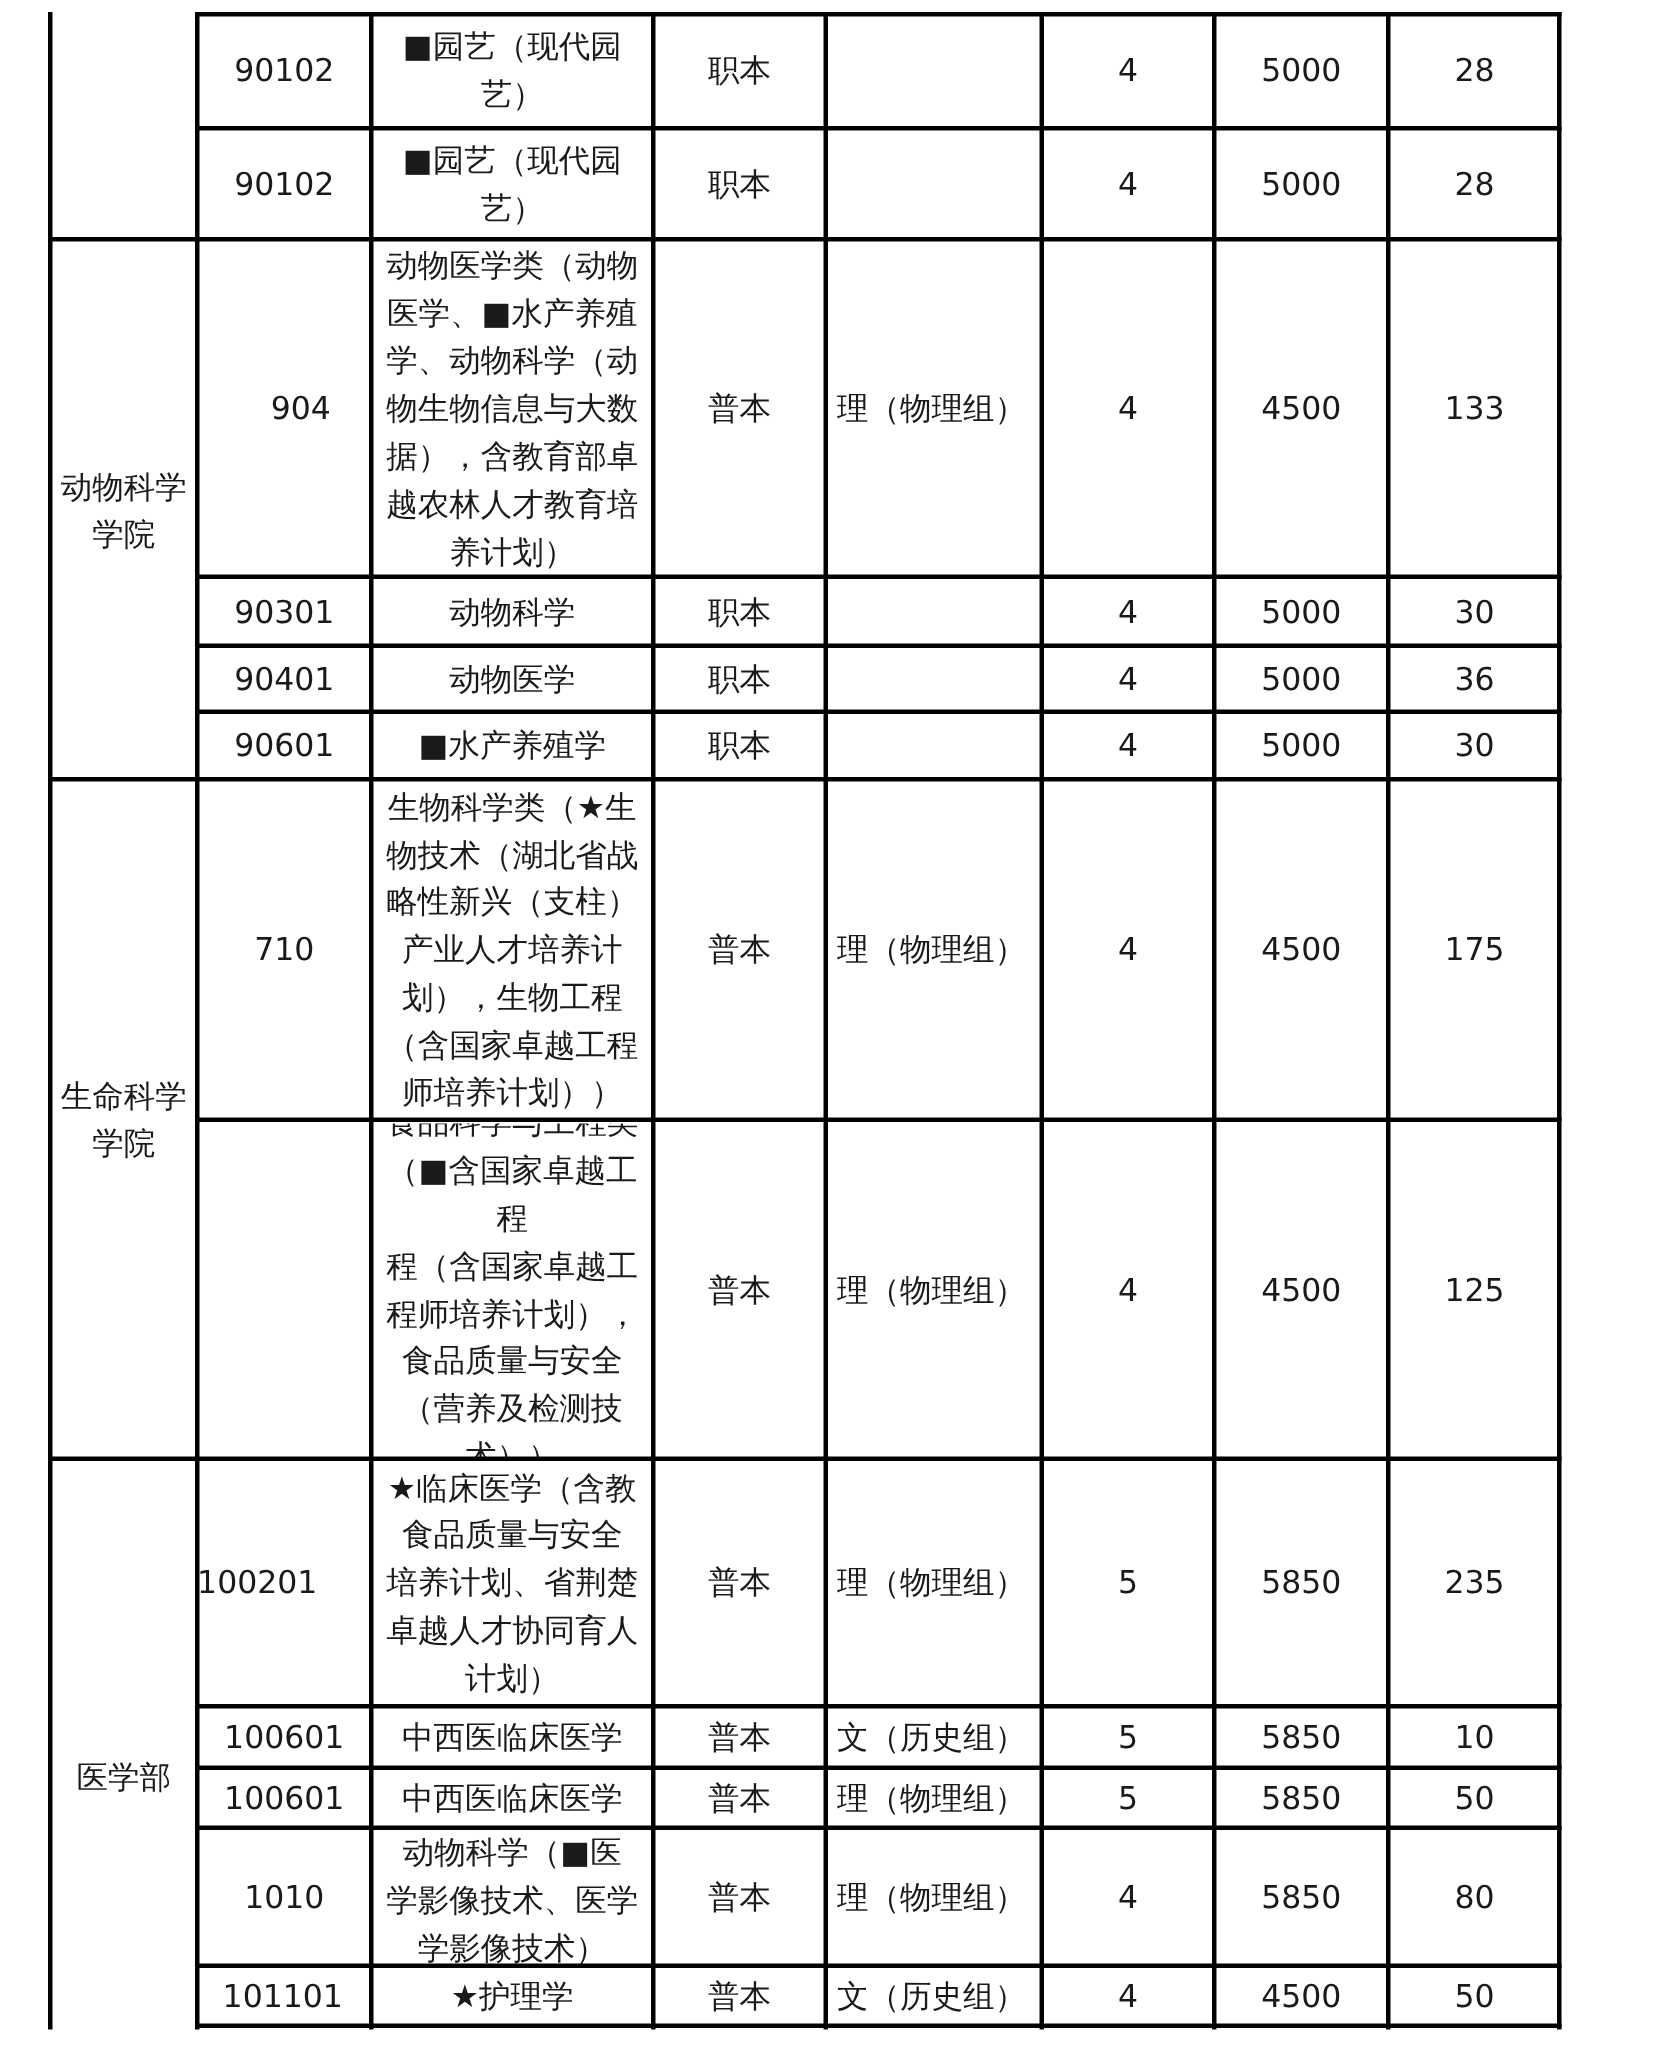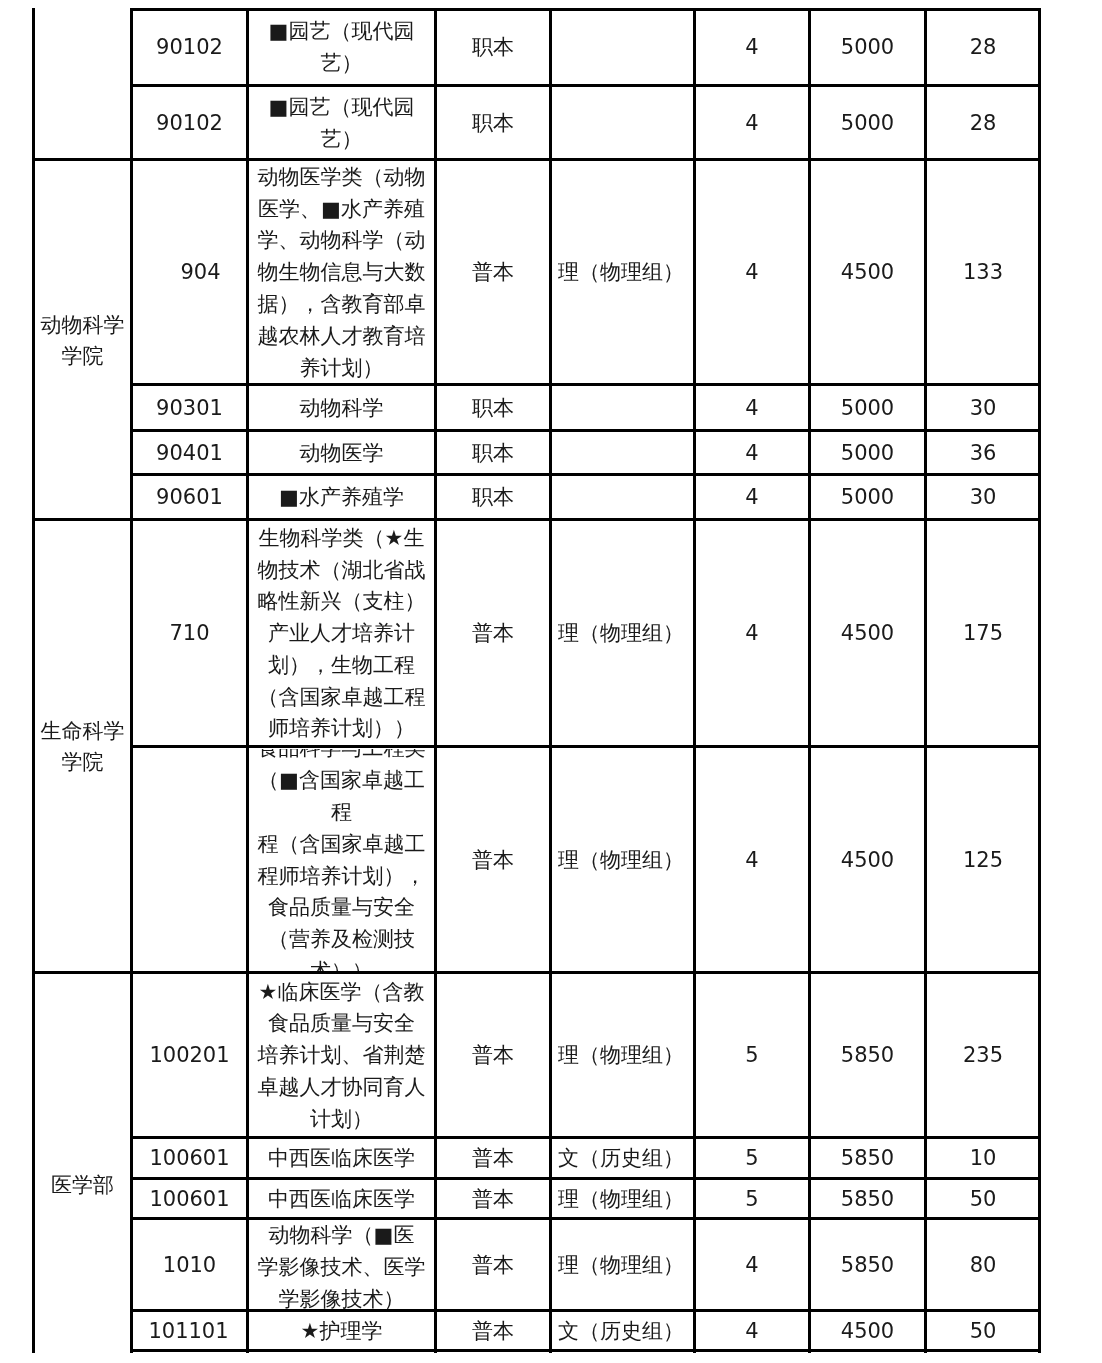--- a/index.html
+++ b/index.html
@@ -137,21 +137,21 @@
   <div class="cell" style="left:696px;top:749px;width:112px;height:223px;">4</div>
   <div class="cell" style="left:811px;top:749px;width:113px;height:223px;">4500</div>
   <div class="cell" style="left:927px;top:749px;width:112px;height:223px;">125</div>
 
   <div class="cell college" style="left:35px;top:975px;width:95px;height:420px;">
     <div>
       <span>医学部</span>
     </div>
   </div>
 
-  <div class="cell" style="left:133px;top:975px;width:113px;height:162px;">100201</div>
+  <div class="cell" style="left:115px;top:975px;width:113px;height:162px;">100201</div>
   <div class="cell major" style="left:249px;top:975px;width:185px;height:162px;">
     <div>
       <span>★临床医学（含教</span>
       <span>食品质量与安全</span>
       <span>培养计划、省荆楚</span>
       <span>卓越人才协同育人</span>
       <span>计划）</span>
     </div>
   </div>
   <div class="cell" style="left:437px;top:975px;width:112px;height:162px;">普本</div>

